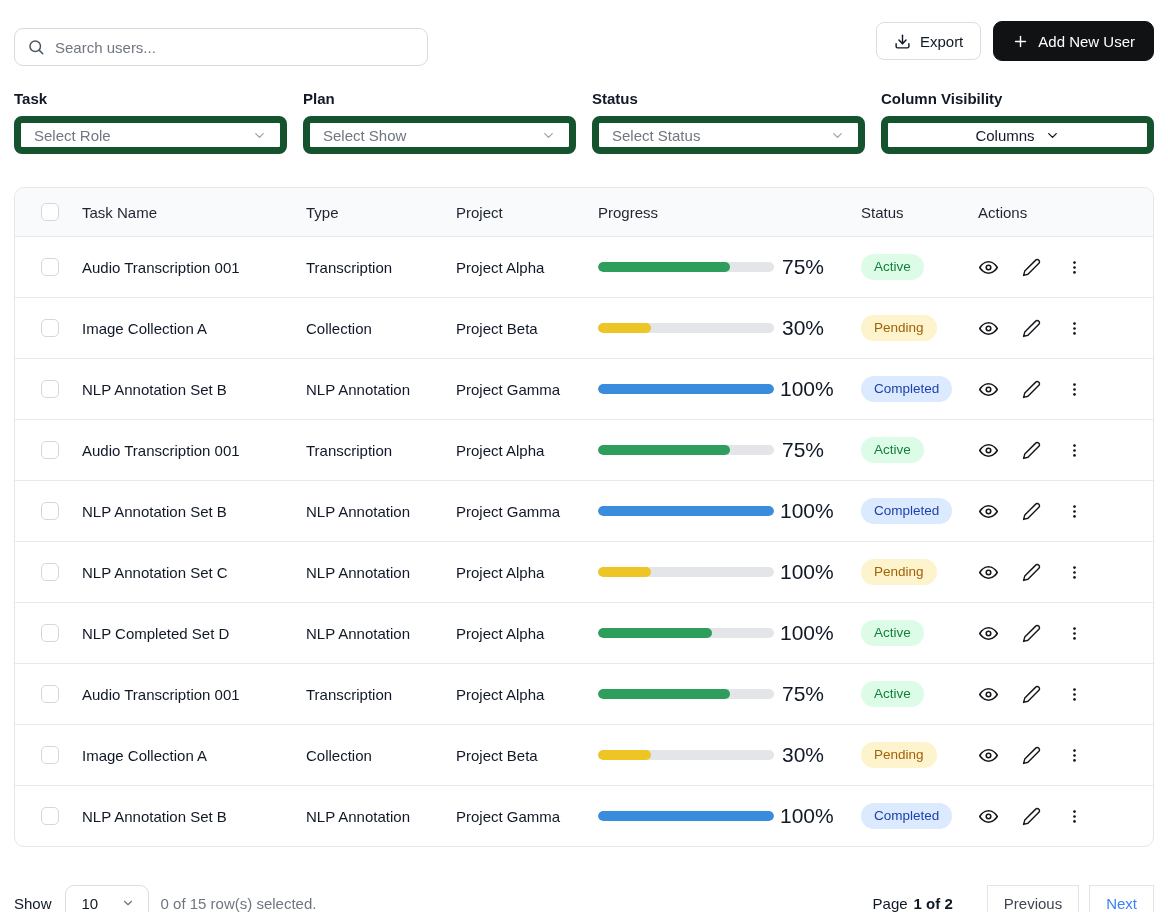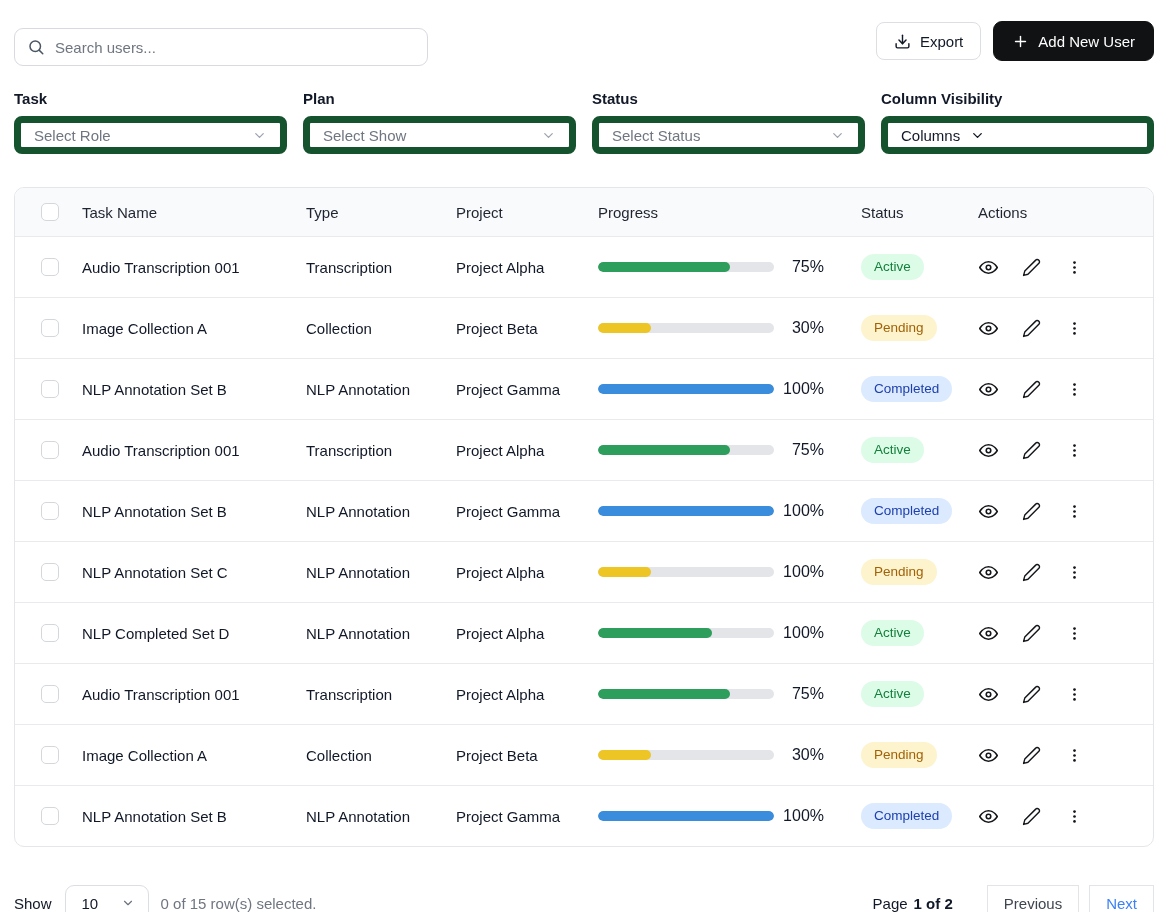--- a/index.html
+++ b/index.html
@@ -43,21 +43,21 @@
     column-gap: 16px; margin-bottom: 33px;
   }
   .filter-label { font-size: 15px; font-weight: 600; margin-bottom: 9px; }
   .select {
     display: flex; align-items: center; justify-content: space-between;
     height: 38px; border: 7px solid #14532d; border-radius: 8px;
     padding: 0 13px; font-size: 15px; color: #6f7680; cursor: pointer;
     background: #fff;
   }
   .select .chev { color: #9ca3af; }
-  .select.columns-btn { justify-content: flex-start; gap: 10px; color: #111827; font-weight: 500; }
+  .select.columns-btn { justify-content: center; gap: 10px; color: #111827; font-weight: 500; }
   .select.columns-btn .chev { color: #111827; }
   
   .table {
     border: 1px solid #e4e6ea; border-radius: 10px; overflow: hidden;
     margin-bottom: 38px; background: #fff;
   }
   .tr {
     display: grid;
     grid-template-columns: 56px 224px 150px 142px 250px 118px 1fr;
     align-items: center;
@@ -71,21 +71,21 @@
   .checkbox {
     width: 18px; height: 18px; border: 1.5px solid #d4d7dc; border-radius: 5px;
     background: #fff; cursor: pointer; display: block;
   }
   .progress-wrap { display: flex; align-items: center; }
   .bar-track {
     width: 176px; height: 10px; border-radius: 999px; background: #e3e5e8;
     overflow: hidden; flex-shrink: 0;
   }
   .bar-fill { height: 100%; border-radius: 999px; }
-  .pct { width: 44px; margin-left: 6px; text-align: right; font-size: 16px; color: #111827; }
+  .pct { width: 44px; margin-left: 6px; text-align: right; font-size: 21px; color: #111827; }
   .badge {
     display: inline-block; padding: 5px 13px; border-radius: 999px;
     font-size: 13.5px; font-weight: 500; line-height: 1.2;
   }
   .action-btn {
     background: none; border: none; cursor: pointer; color: #14161a;
     width: 21px; height: 21px; padding: 0; display: inline-flex;
     align-items: center; justify-content: center;
   }
   

